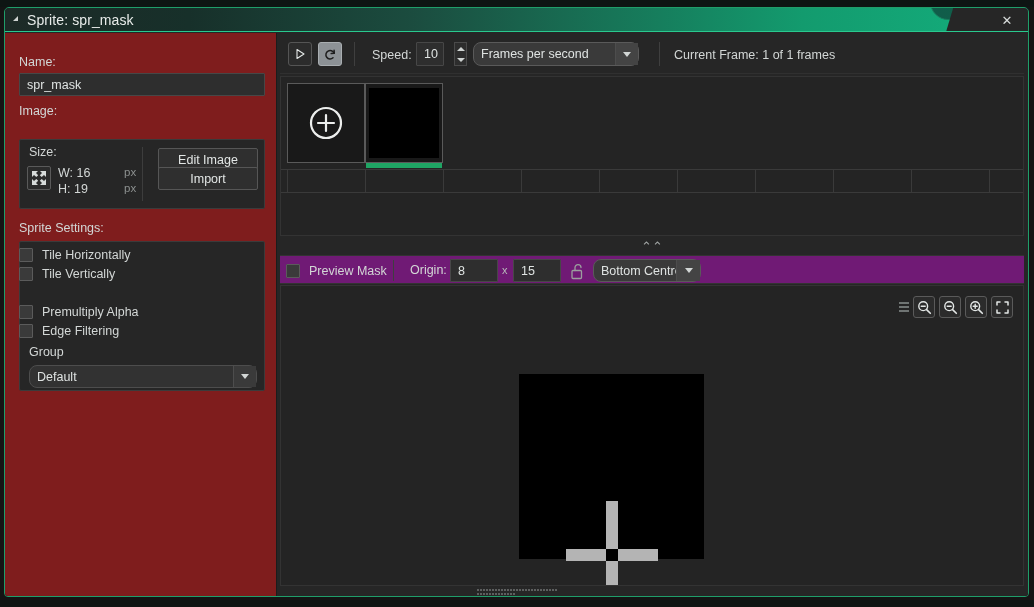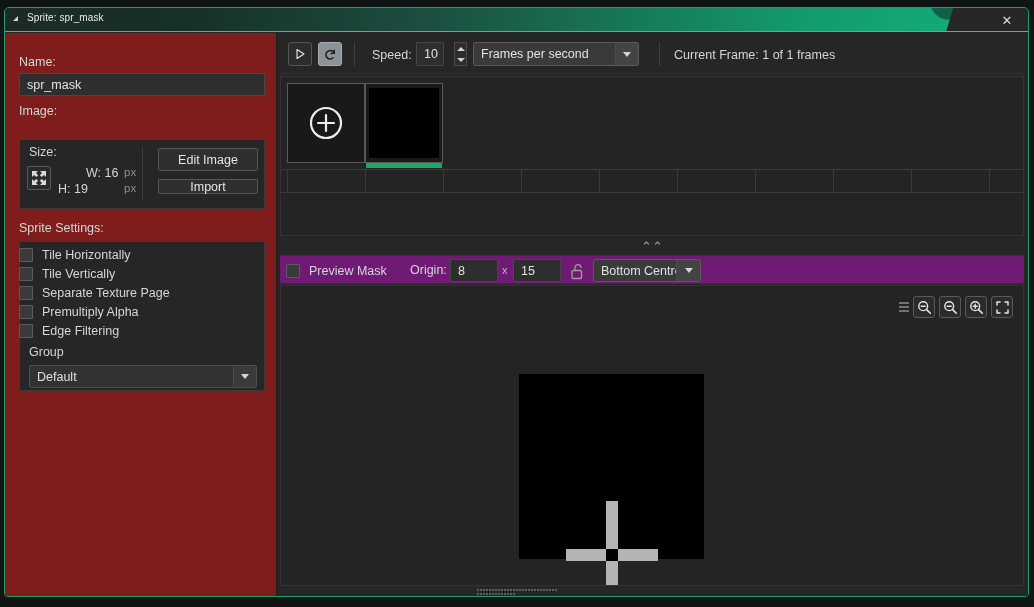--- a/index.html
+++ b/index.html
@@ -54,21 +54,21 @@
   .title-collapse {
     position: absolute;
     left: 8px; top: 8px;
     width: 0; height: 0;
     border-left: 5px solid transparent;
     border-bottom: 5px solid #cfd3d2;
   }
   .title-text {
     position: absolute;
     left: 22px; top: 4px;
-    font-size: 10px;
+    font-size: 14px;
     color: #e8ecea;
     letter-spacing: .1px;
     white-space: nowrap;
   }
   .title-notch {
     position: absolute;
     right: 42px; top: 0;
     width: 40px; height: 24px;
     background: #262626;
     clip-path: polygon(18% 0, 100% 0, 100% 100%, 0 100%);
@@ -182,21 +182,21 @@
   }
   .cb-label { color: #d3d7d6; font-size: 12.5px; white-space: nowrap; }
 
   .combo {
     position: absolute;
     background: #323232;
     border: 1px solid #4d4d4d;
     box-sizing: border-box;
     display: flex;
     align-items: center;
-    border-radius: 2px;
+    border-radius: 8px;
     cursor: pointer;
   }
   .combo .combo-text {
     flex: 1;
     color: #dfe3e2;
     font-size: 12.5px;
     padding-left: 7px;
     white-space: nowrap;
     overflow: hidden;
   }
@@ -451,46 +451,42 @@
         <svg width="16" height="16" viewBox="0 0 16 16">
           <g fill="#d7dbda">
             <path d="M1 1h6L5 3l2.2 2.2-1.9 1.9L3 4.9 1 7z"></path>
             <path d="M15 1H9l2 2-2.2 2.2 1.9 1.9L13 4.9 15 7z"></path>
             <path d="M1 15h6l-2-2 2.2-2.2-1.9-1.9L3 11.1 1 9z"></path>
             <path d="M15 15H9l2-2-2.2-2.2 1.9-1.9L13 11.1 15 9z"></path>
           </g>
         </svg>
       </div>
 
-      <div class="lbl field-label" style="left:53px; top:133px;margin-left:28px;">W: 16</div>
+      <div class="lbl field-label" style="left:53px; top:133px;">W: 16</div>
       <div class="lbl field-label" style="left:53px; top:149px;">H: 19</div>
 
       <div class="field-label" style="left:119px; top:133px; color:#8d9190; font-size:11.5px;">px</div>
       <div class="field-label" style="left:119px; top:149px; color:#8d9190; font-size:11.5px;">px</div>
 
       <div class="divider-v" style="left:137px; top:114px; height:54px;"></div>
 
       <div class="btn" style="left:153px; top:115px; width:100px; height:23px;">Edit Image</div>
-      <div class="btn" style="left:153px; top:146px; width:100px; height:15px;">Import</div>
+      <div class="btn" style="left:153px; top:134px; width:100px; height:23px;">Import</div>
 
       <div class="lbl field-label" style="left:14px; top:188px;">Sprite Settings:</div>
 
       <div class="group-box" style="left:14px; top:208px; width:246px; height:150px;"></div>
 
       <div class="cb-row" style="top:213px;">
         <span class="cb-box"></span>
         <span class="cb-label">Tile Horizontally</span>
       </div>
       <div class="cb-row" style="top:232px;">
         <span class="cb-box"></span>
         <span class="cb-label">Tile Vertically</span>
-      </div>
-      <div class="cb-row" style="top:251px;">
-        <span class="cb-box"></span>
-        <span class="cb-label">Separate Texture Page</span>
       </div>
       <div class="cb-row" style="top:270px;">
         <span class="cb-box"></span>
         <span class="cb-label">Premultiply Alpha</span>
       </div>
       <div class="cb-row" style="top:289px;">
         <span class="cb-box"></span>
         <span class="cb-label">Edge Filtering</span>
       </div>
 

